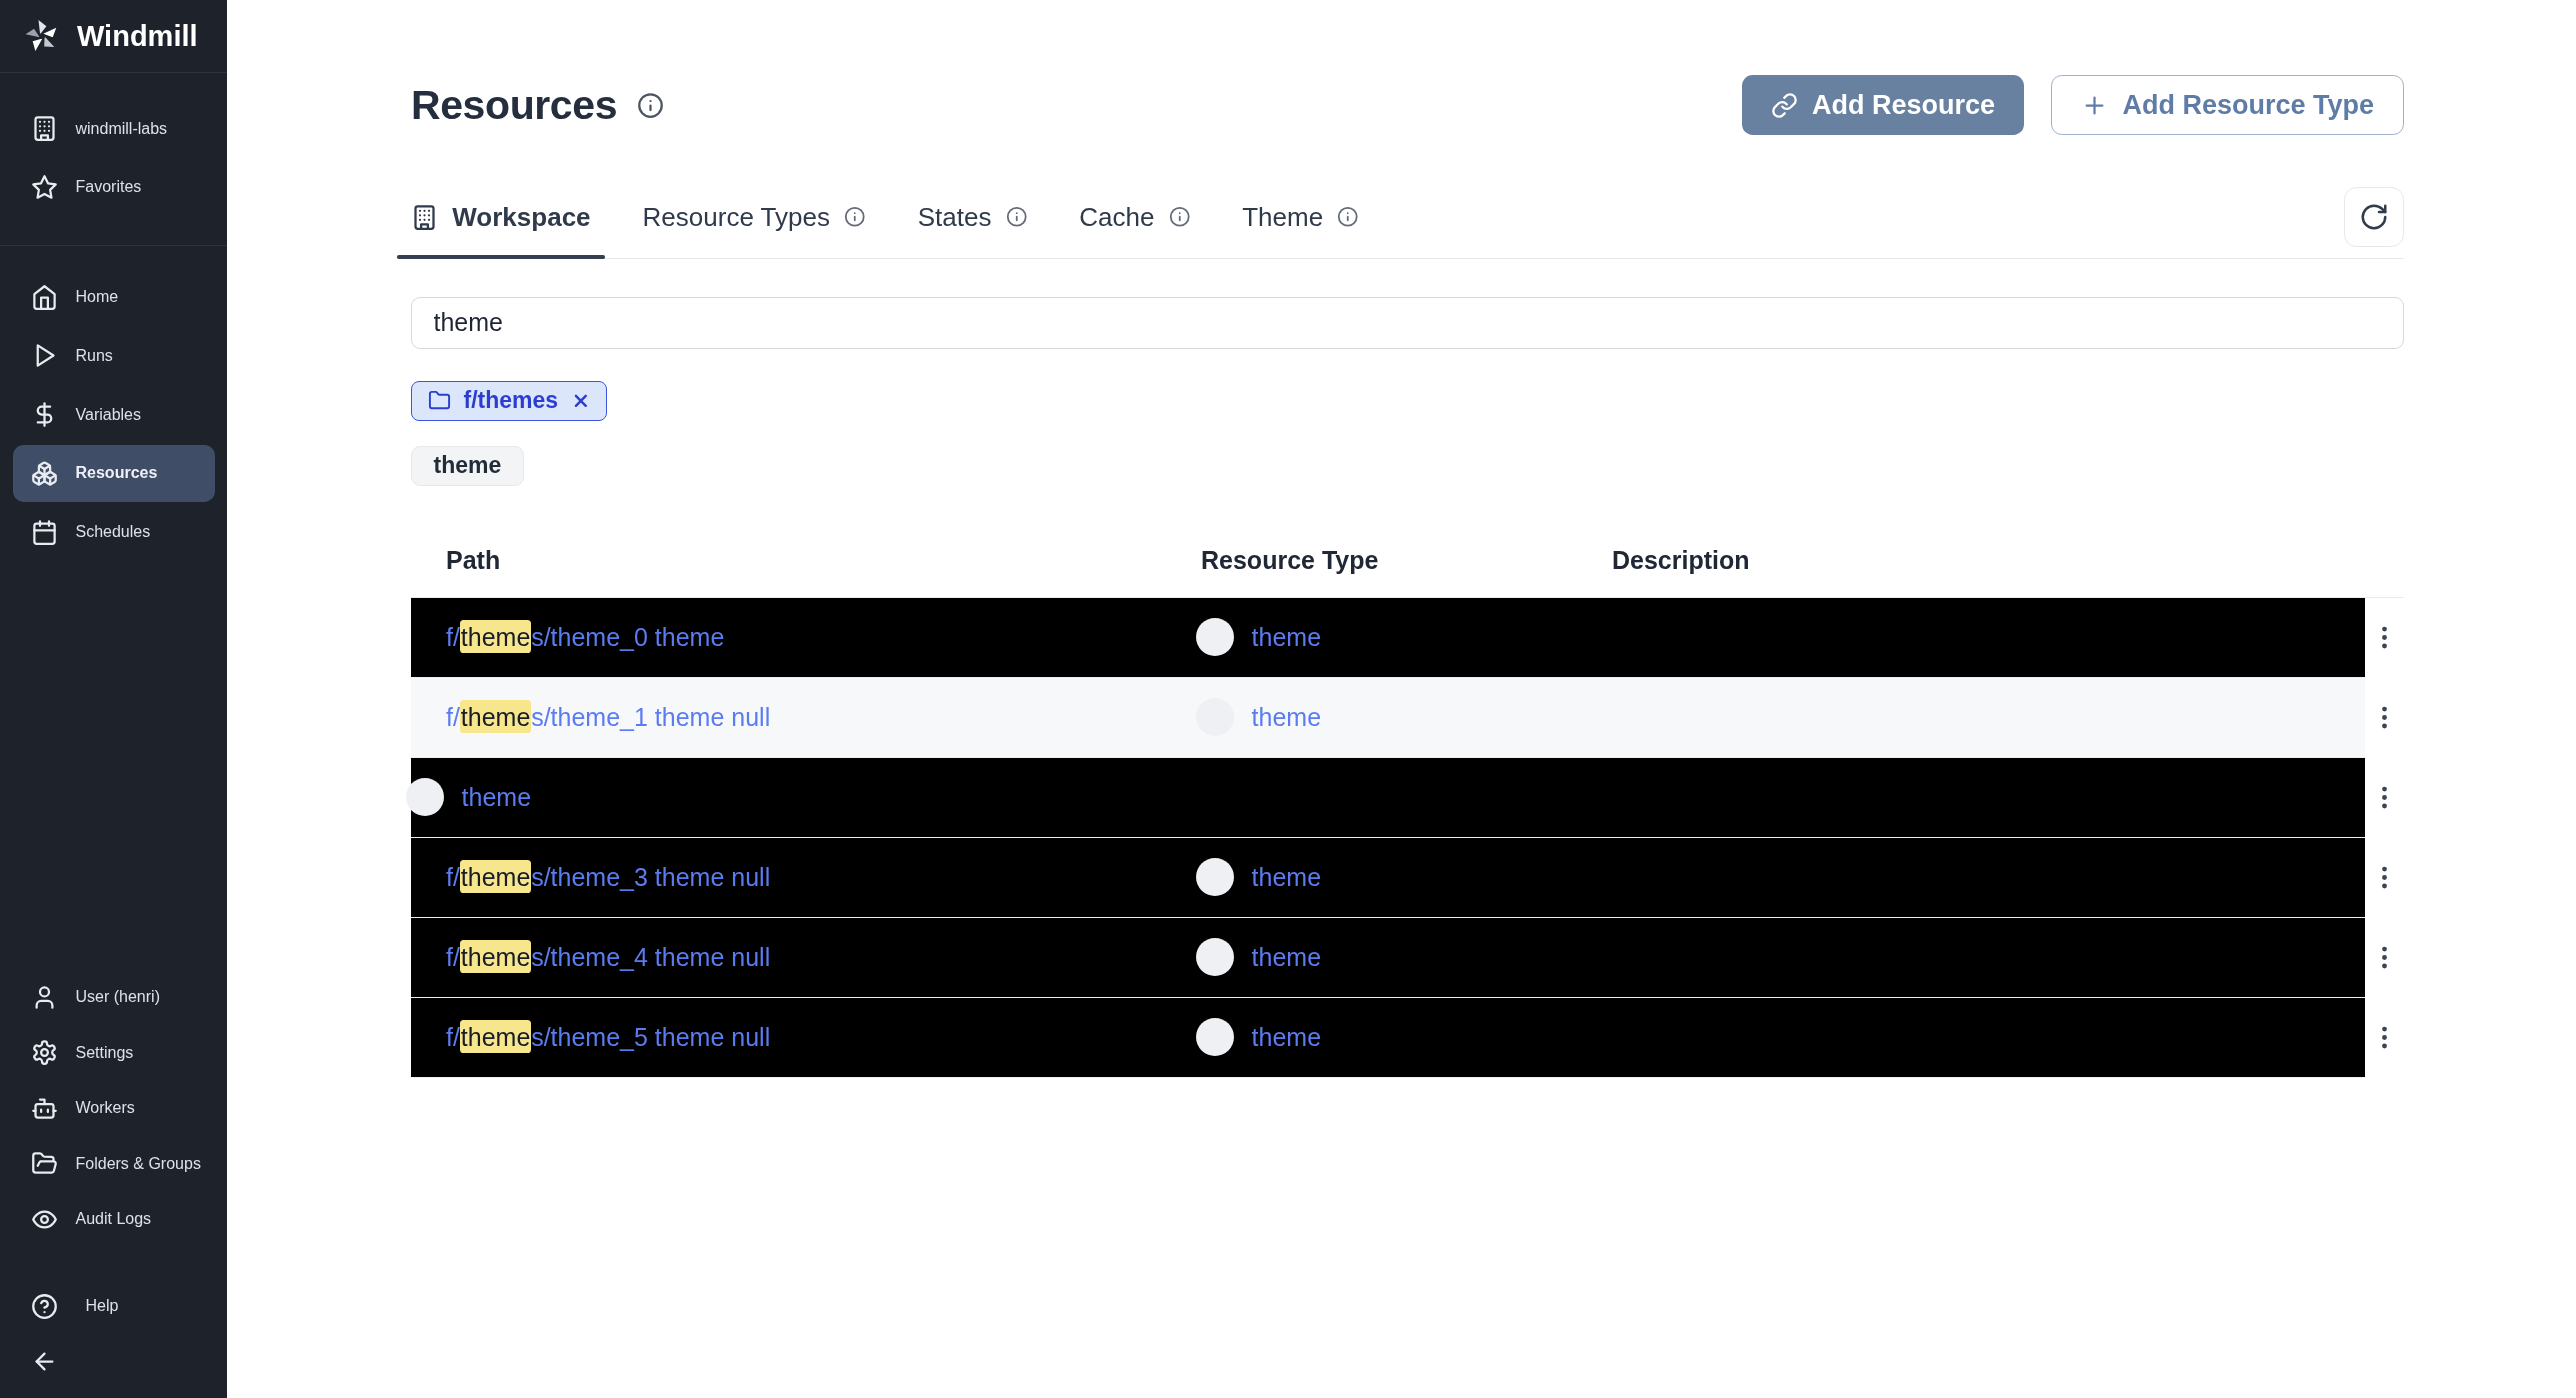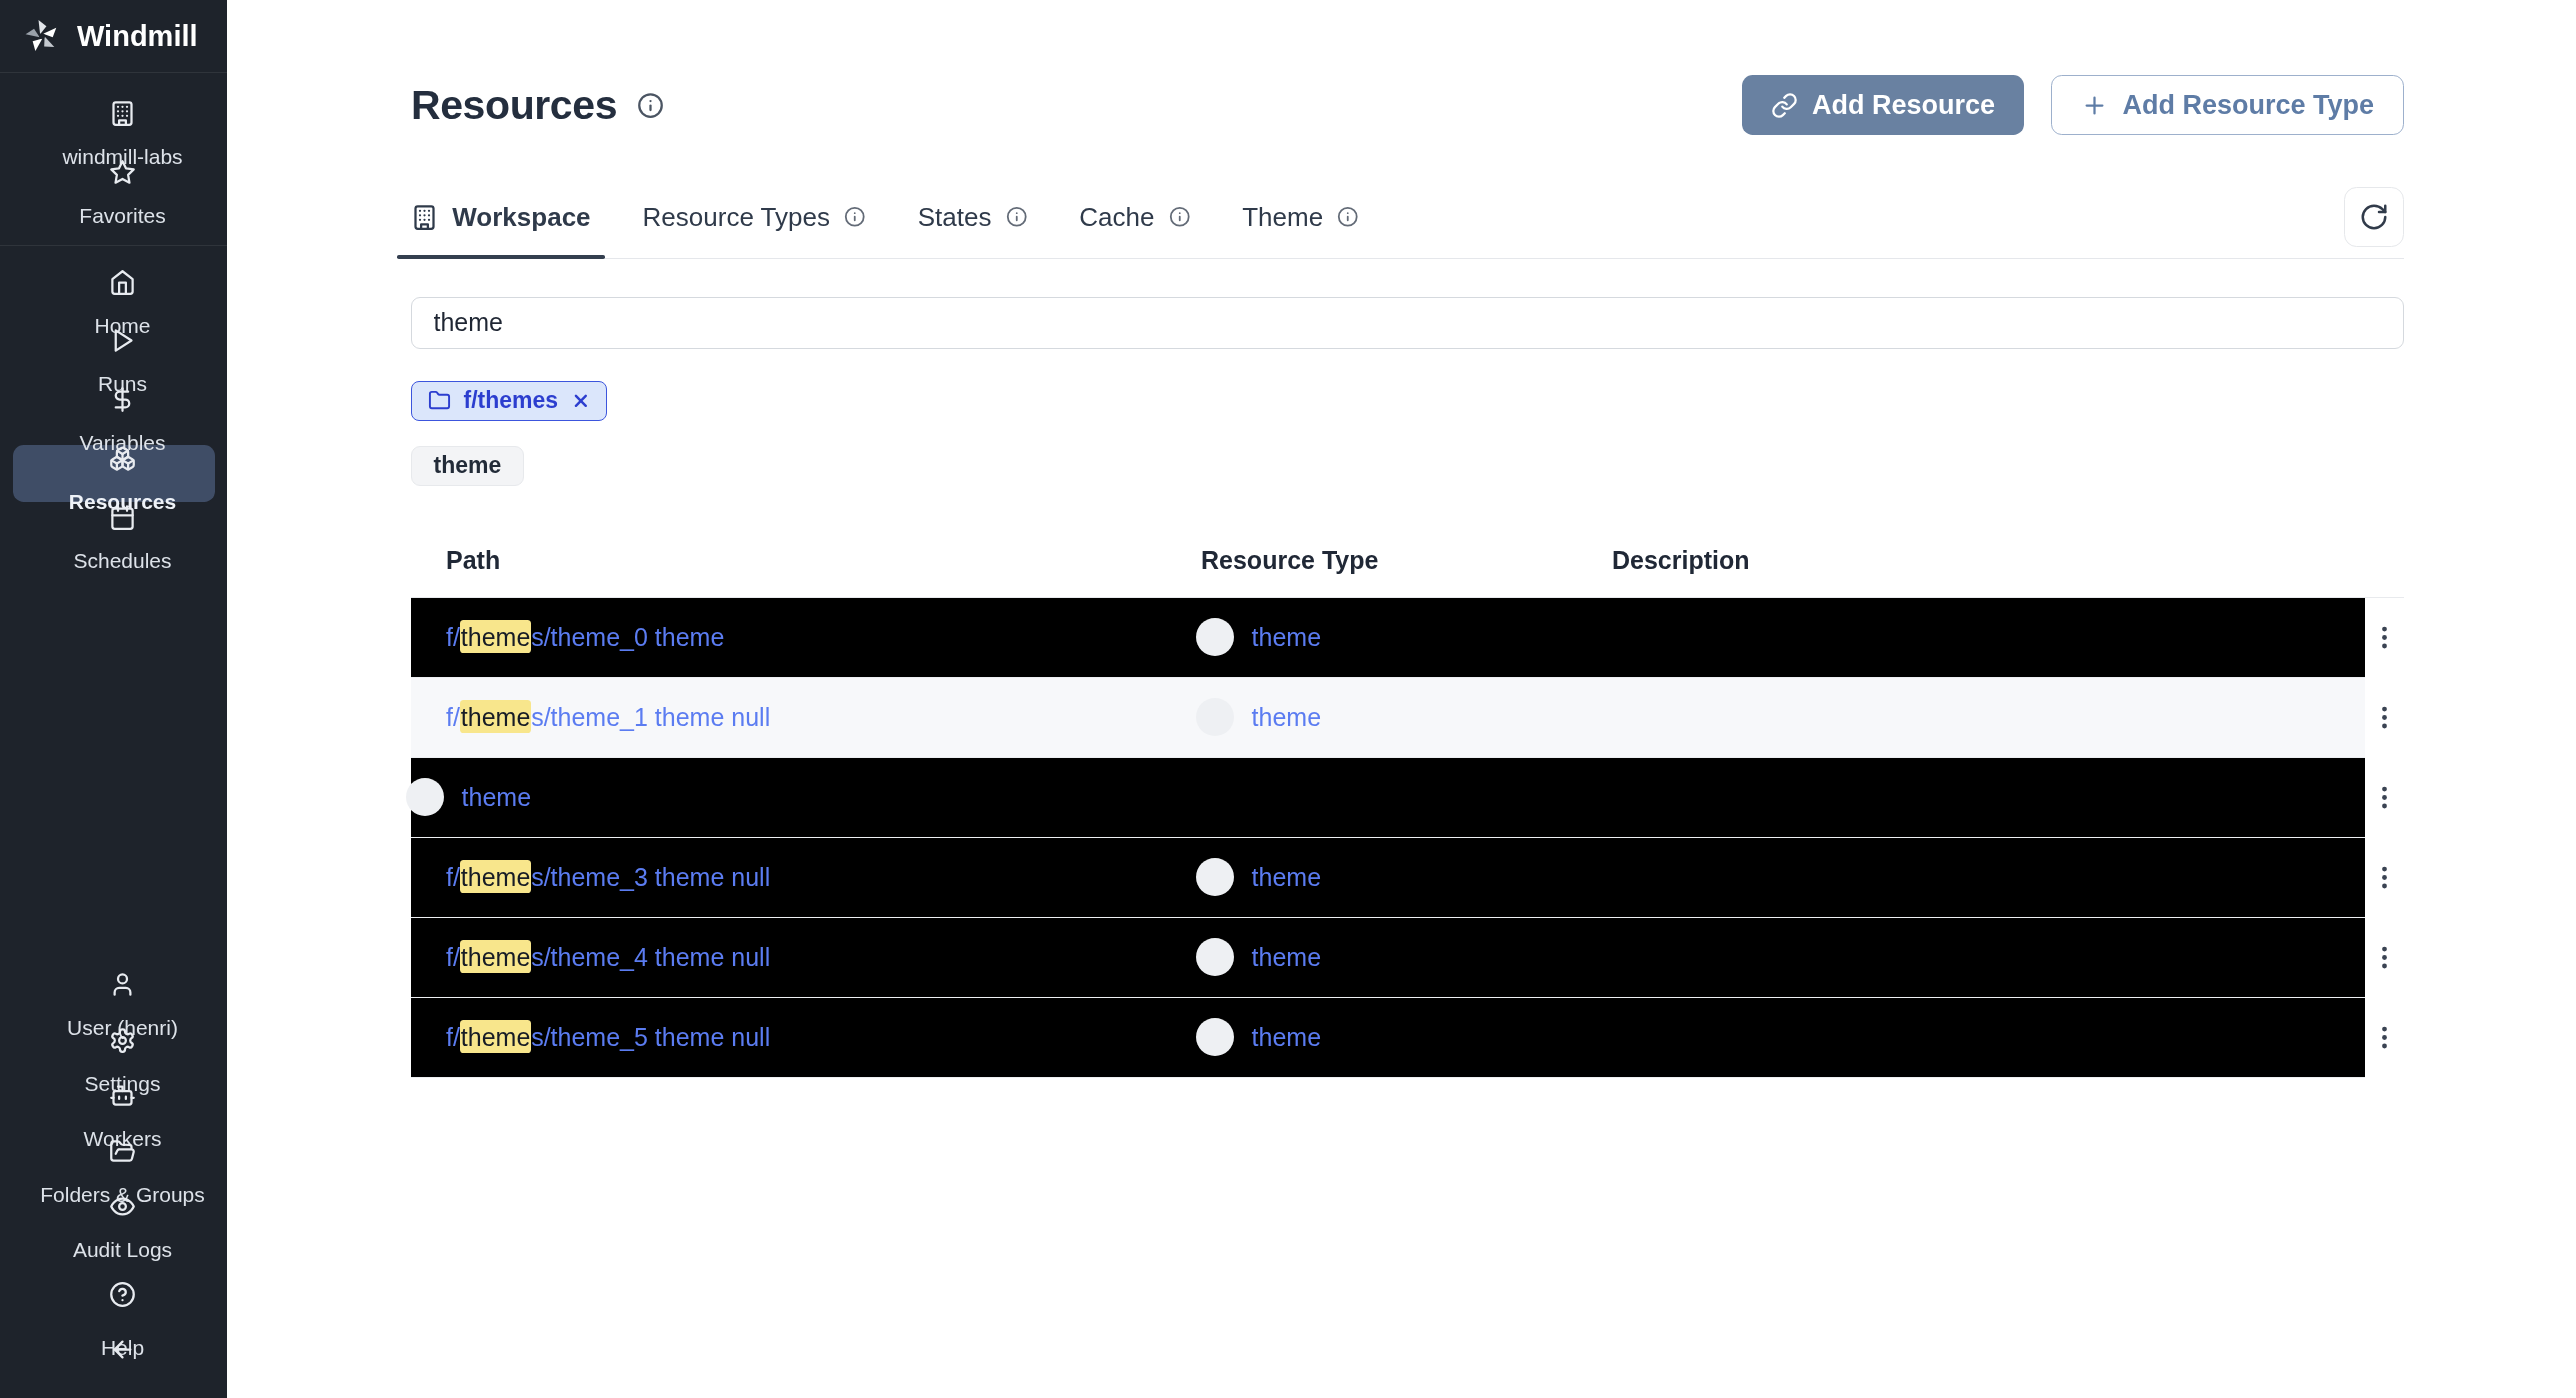--- a/index.html
+++ b/index.html
@@ -27,22 +27,22 @@
     cursor: pointer;
   }
   .logo-icon { width: 38px; height: 38px; }
   .logo-text { font-size: 29px; font-weight: 700; color: #ffffff; }
   .side-section { padding: 27px 12.5px; }
   .sec-workspace { border-bottom: 1.8px solid rgba(255,255,255,0.08); }
   .sec-nav { padding-top: 23px; }
   .side-item {
     height: 57px; display: flex; align-items: center; gap: 18px;
     padding: 0 0 0 18px; border-radius: 10.7px;
-    font-size: 21px; color: #dde2e9; cursor: pointer;
-    margin-bottom: 1.8px; white-space: nowrap; flex-direction: column;
+    font-size: 16px; color: #dde2e9; cursor: pointer;
+    margin-bottom: 1.8px; white-space: nowrap;
   }
   .side-item .icon { width: 27px; height: 27px; color: #e8ebf0; }
   .side-item.active {
     background: var(--sidebar-active, #3f4d66);
     color: #eef2f8; font-weight: 700;
   }
   .side-spacer { flex: 1; }
   .sec-bottom { padding-bottom: 0; }
   .sec-bottom .side-item { height: 52px; margin-bottom: 3.6px; }
   .sec-help { padding-top: 32px; padding-bottom: 7.2px; }

